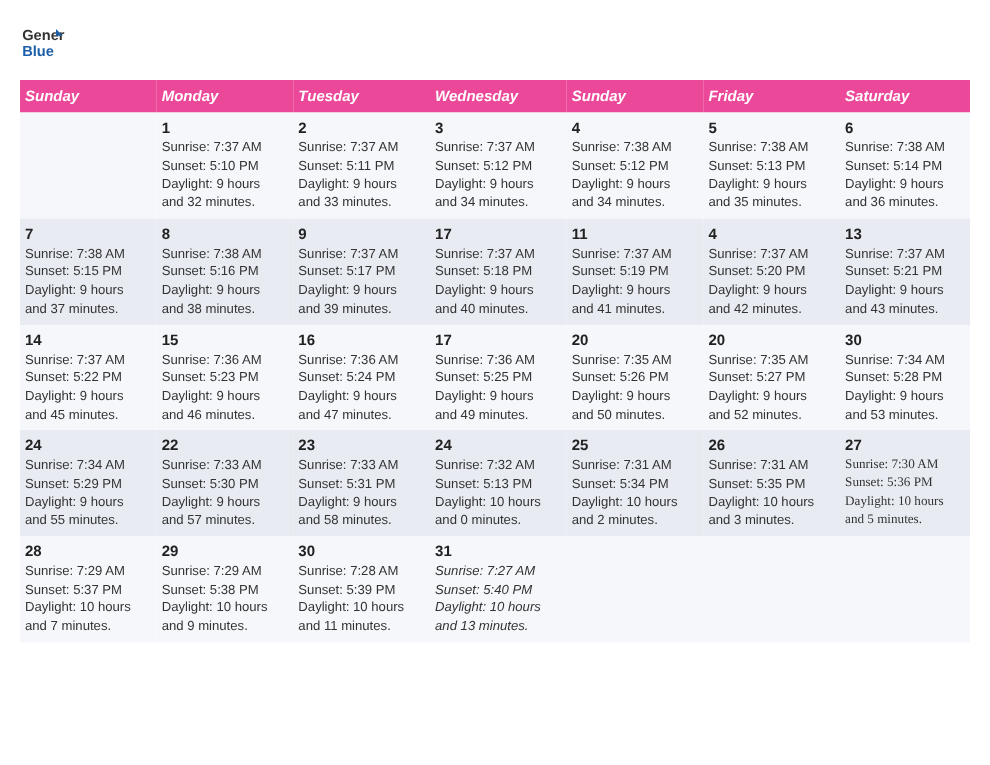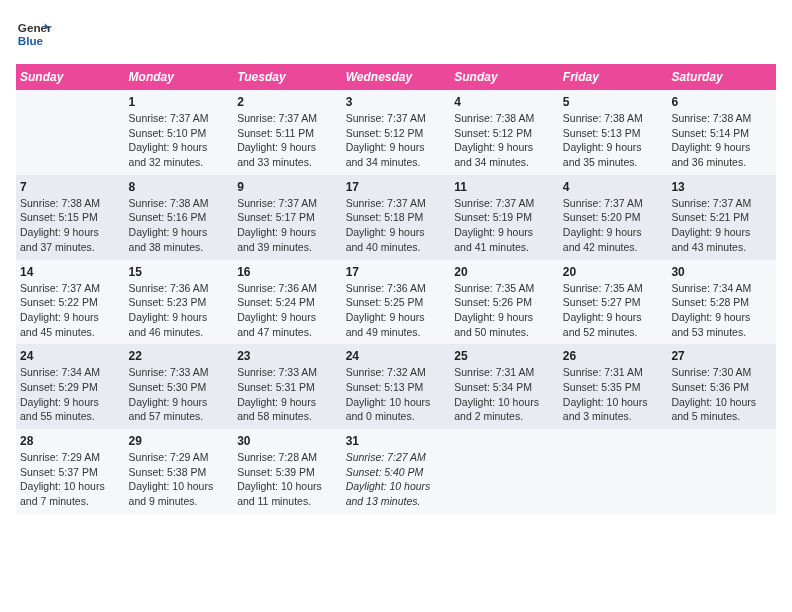--- a/index.html
+++ b/index.html
@@ -291,21 +291,21 @@
         </td>
         <td>
           <span class="day-num">26</span>
           <div class="day-info" style="white-space: pre-line;">Sunrise: 7:31 AM
 Sunset: 5:35 PM
 Daylight: 10 hours
 and 3 minutes.</div>
         </td>
         <td>
           <span class="day-num">27</span>
-          <div class="day-info" style="white-space: pre-line;">Sunrise: 7:30 AM
+          <div class="day-info" style="white-space: pre-line; font-family: Liberation Serif, serif;">Sunrise: 7:30 AM
 Sunset: 5:36 PM
 Daylight: 10 hours
 and 5 minutes.</div>
         </td>
       </tr>
       <tr>
         <td>
           <span class="day-num">28</span>
           <div class="day-info" style="white-space: pre-line;">Sunrise: 7:29 AM
 Sunset: 5:37 PM

